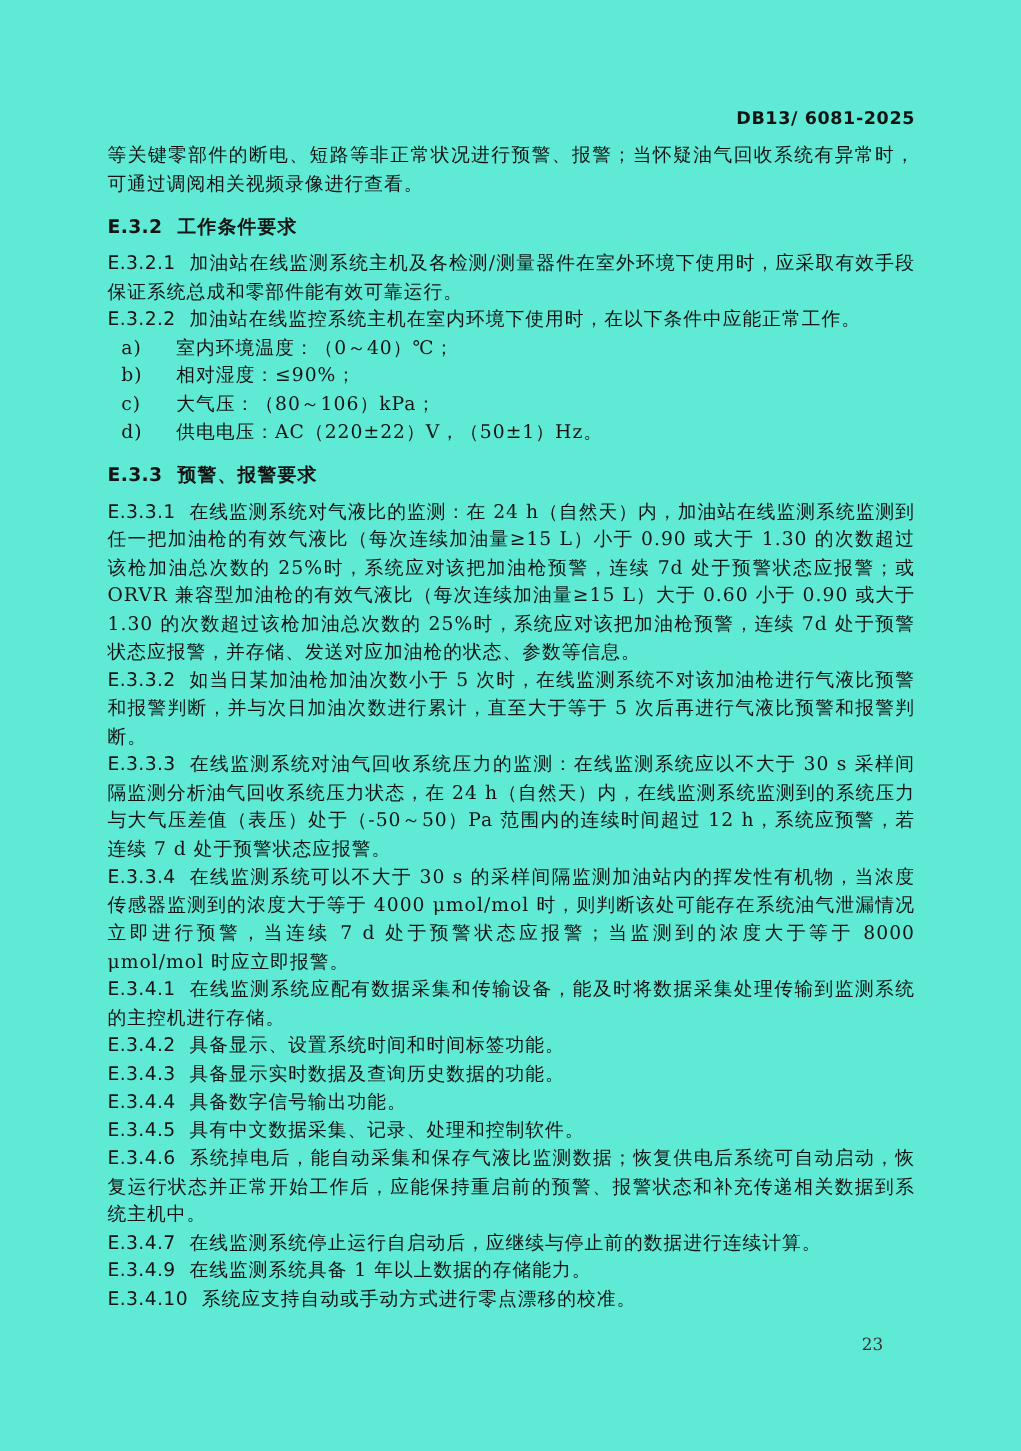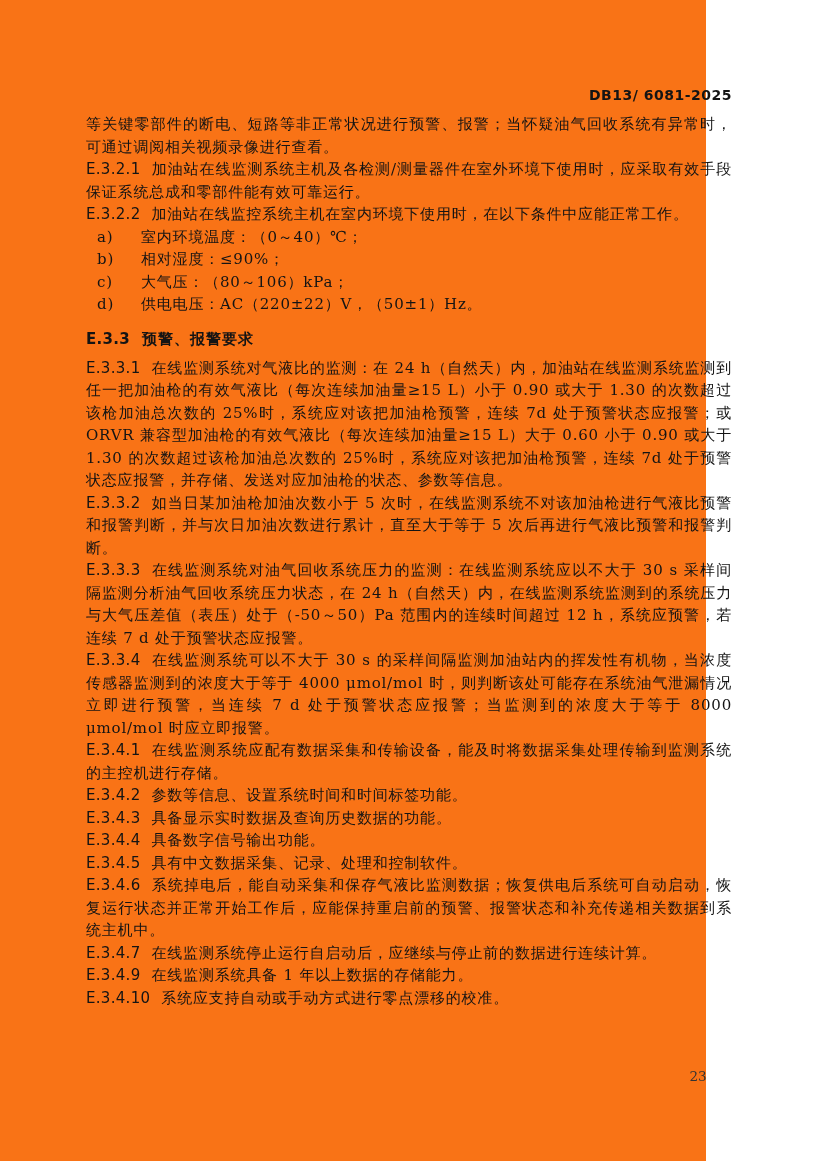--- a/index.html
+++ b/index.html
@@ -5,22 +5,22 @@
   html, body { margin: 0; padding: 0; }
   body {
     width: 817px; height: 1161px;
     background: #ffffff;
     font-family: "DejaVu Serif", serif;
     color: #141414;
     overflow: hidden;
   }
   .page {
     position: relative;
-    width: 706px; height: 1161px;
-    background: #f97316;
+    width: 817px; height: 1161px;
+    background: #5eead4;
   }
   .content {
     position: absolute;
     left: 86px; top: 86px;
     width: 646px;
   }
   .doc-code {
     text-align: right;
     font-family: "DejaVu Sans", sans-serif;
     font-weight: bold;
@@ -73,20 +73,23 @@
 </head>
 <body>
 
 <div class="page">
   <div class="content">
 
     <div class="doc-code">DB13/ 6081-2025</div>
 
     <p class="para">等关键零部件的断电、短路等非正常状况进行预警、报警；当怀疑油气回收系统有异常时，可通过调阅相关视频录像进行查看。</p>
 
+    <div class="sec-heading">
+      <span class="clause-num">E.3.2</span><span>工作条件要求</span>
+    </div>
 
     <p class="para">
       <span class="clause-num">E.3.2.1</span><span>加油站在线监测系统主机及各检测/测量器件在室外环境下使用时，应采取有效手段保证系统总成和零部件能有效可靠运行。</span>
     </p>
 
     <p class="para">
       <span class="clause-num">E.3.2.2</span><span>加油站在线监控系统主机在室内环境下使用时，在以下条件中应能正常工作。</span>
     </p>
 
     <div class="list">
@@ -128,21 +131,21 @@
     <p class="para">
       <span class="clause-num">E.3.3.4</span><span>在线监测系统可以不大于 30 s 的采样间隔监测加油站内的挥发性有机物，当浓度传感器监测到的浓度大于等于 4000 μmol/mol 时，则判断该处可能存在系统油气泄漏情况立即进行预警，当连续 7 d 处于预警状态应报警；当监测到的浓度大于等于 8000 μmol/mol 时应立即报警。</span>
     </p>
 
 
     <p class="para">
       <span class="clause-num">E.3.4.1</span><span>在线监测系统应配有数据采集和传输设备，能及时将数据采集处理传输到监测系统的主控机进行存储。</span>
     </p>
 
     <p class="para">
-      <span class="clause-num">E.3.4.2</span><span>参数等信息、设置系统时间和时间标签功能。</span>
+      <span class="clause-num">E.3.4.2</span><span>具备显示、设置系统时间和时间标签功能。</span>
     </p>
 
     <p class="para">
       <span class="clause-num">E.3.4.3</span><span>具备显示实时数据及查询历史数据的功能。</span>
     </p>
 
     <p class="para">
       <span class="clause-num">E.3.4.4</span><span>具备数字信号输出功能。</span>
     </p>
 

